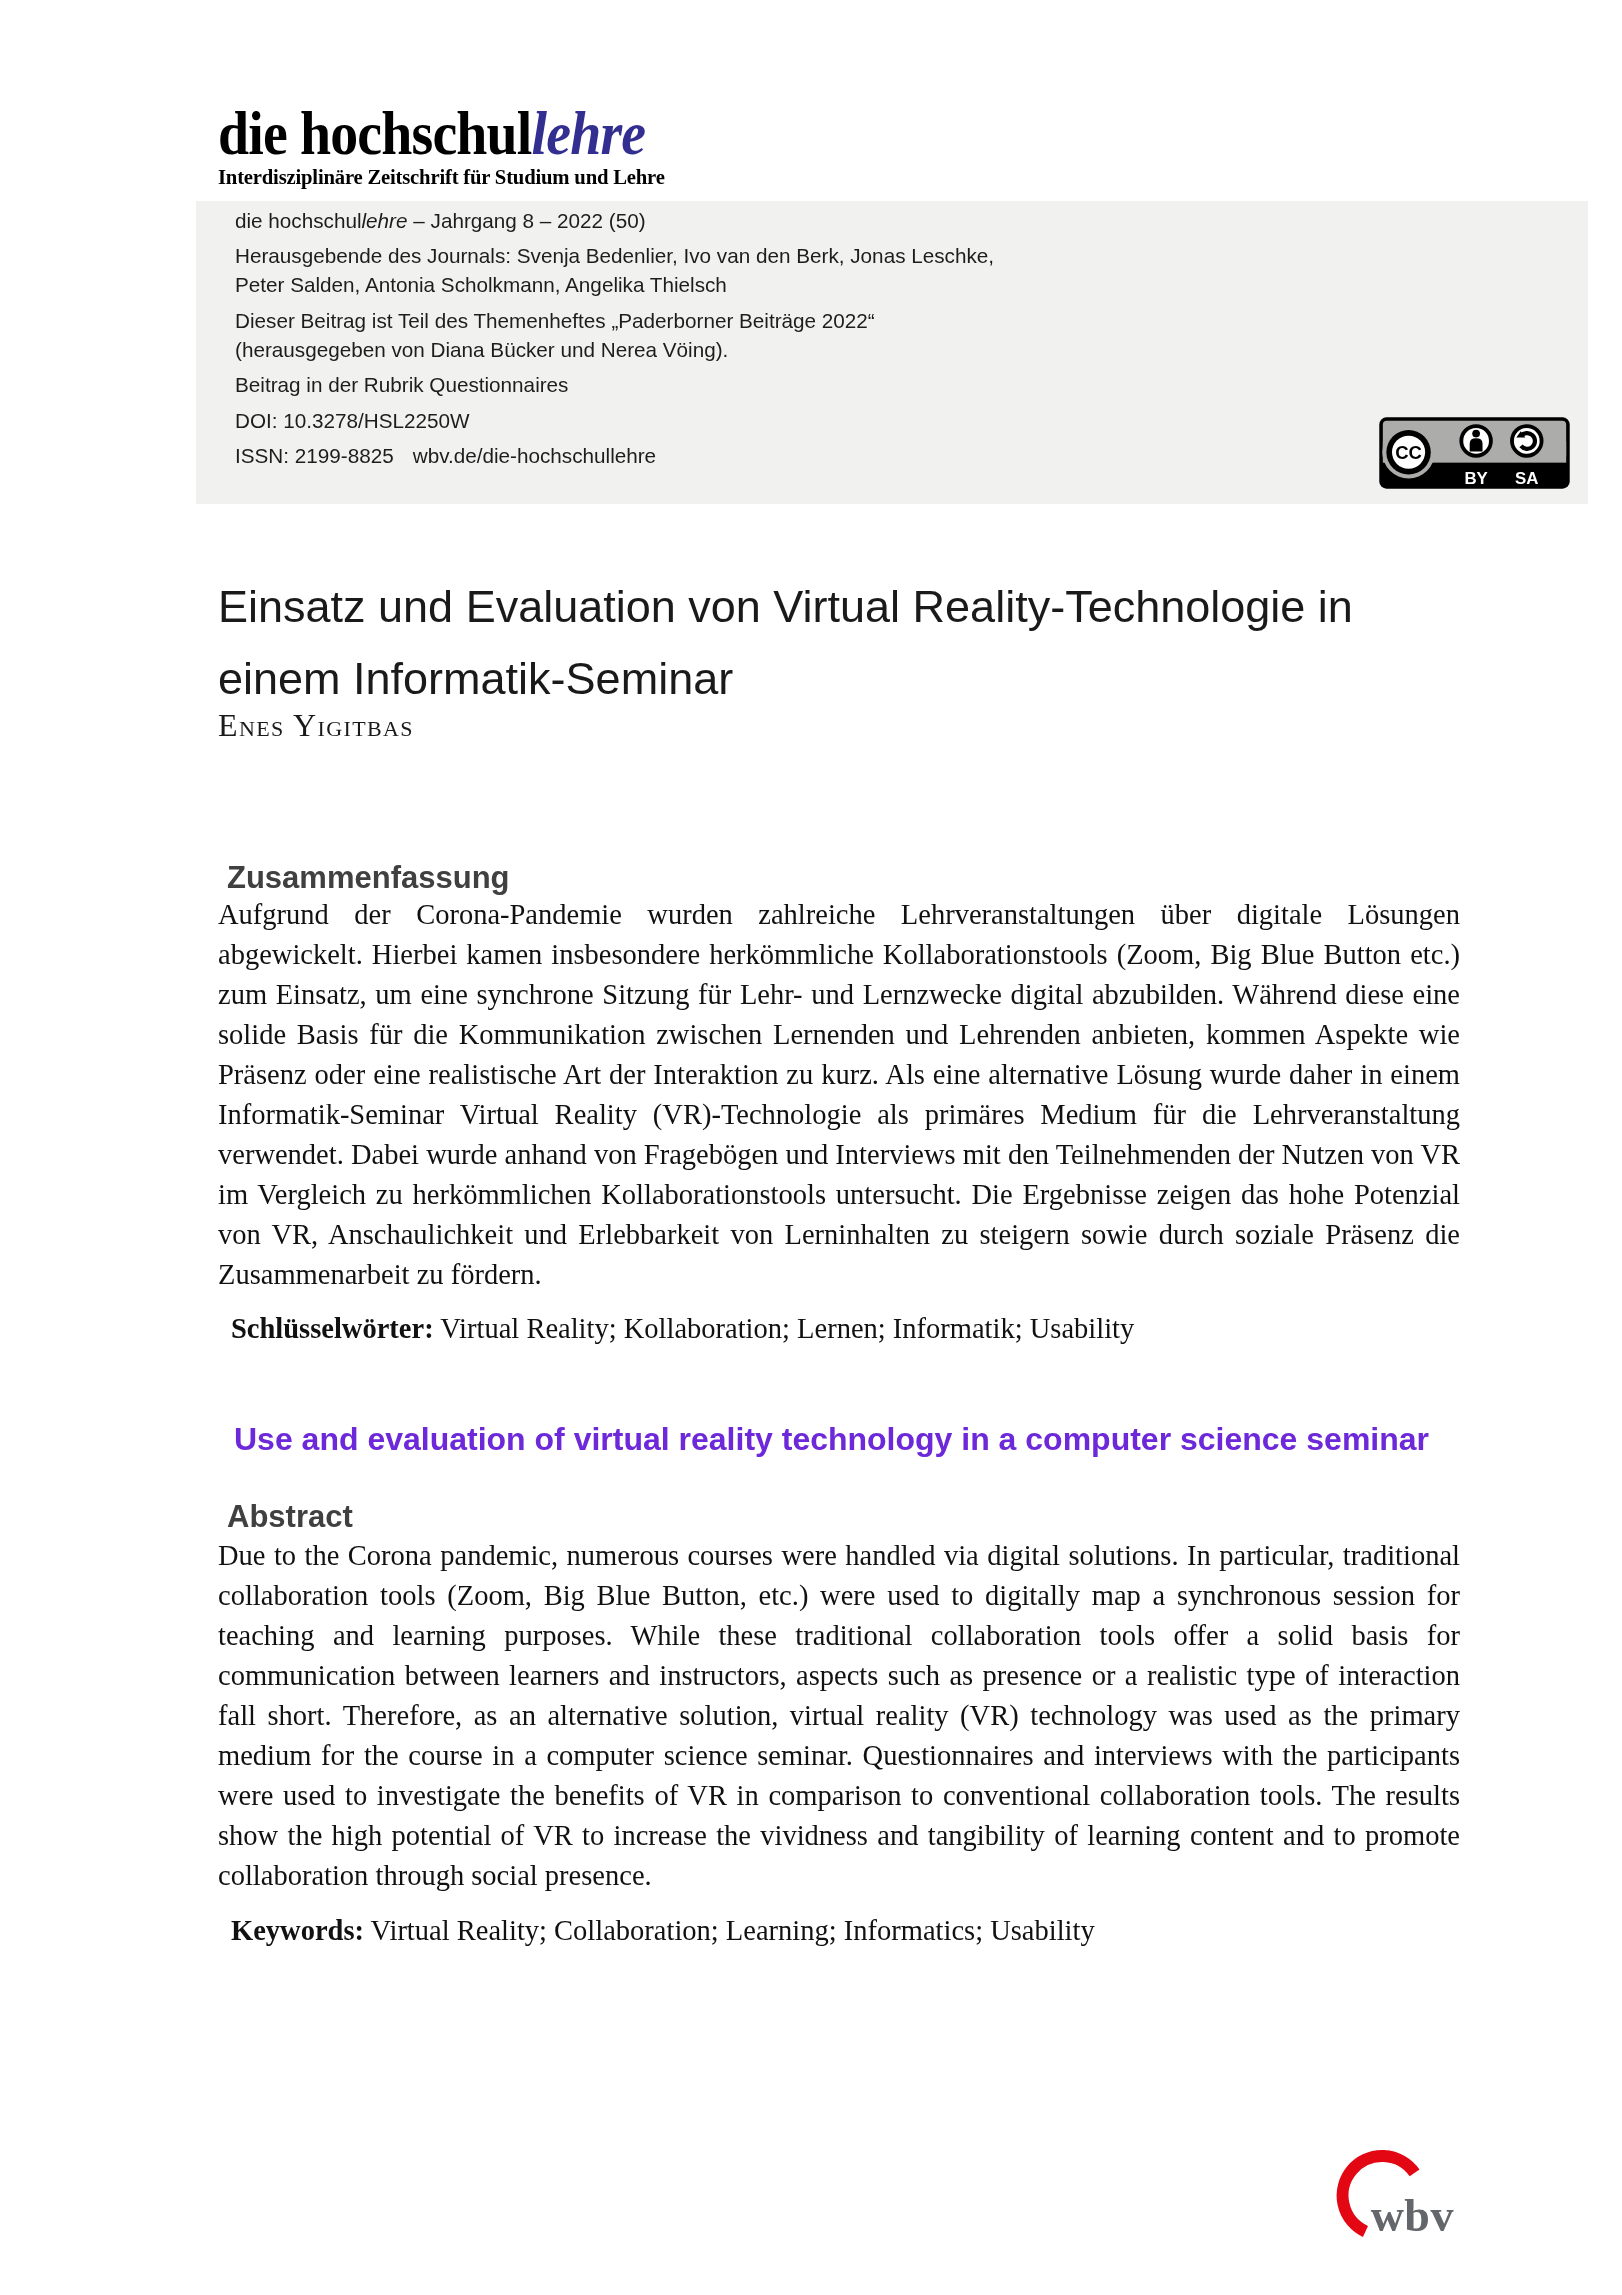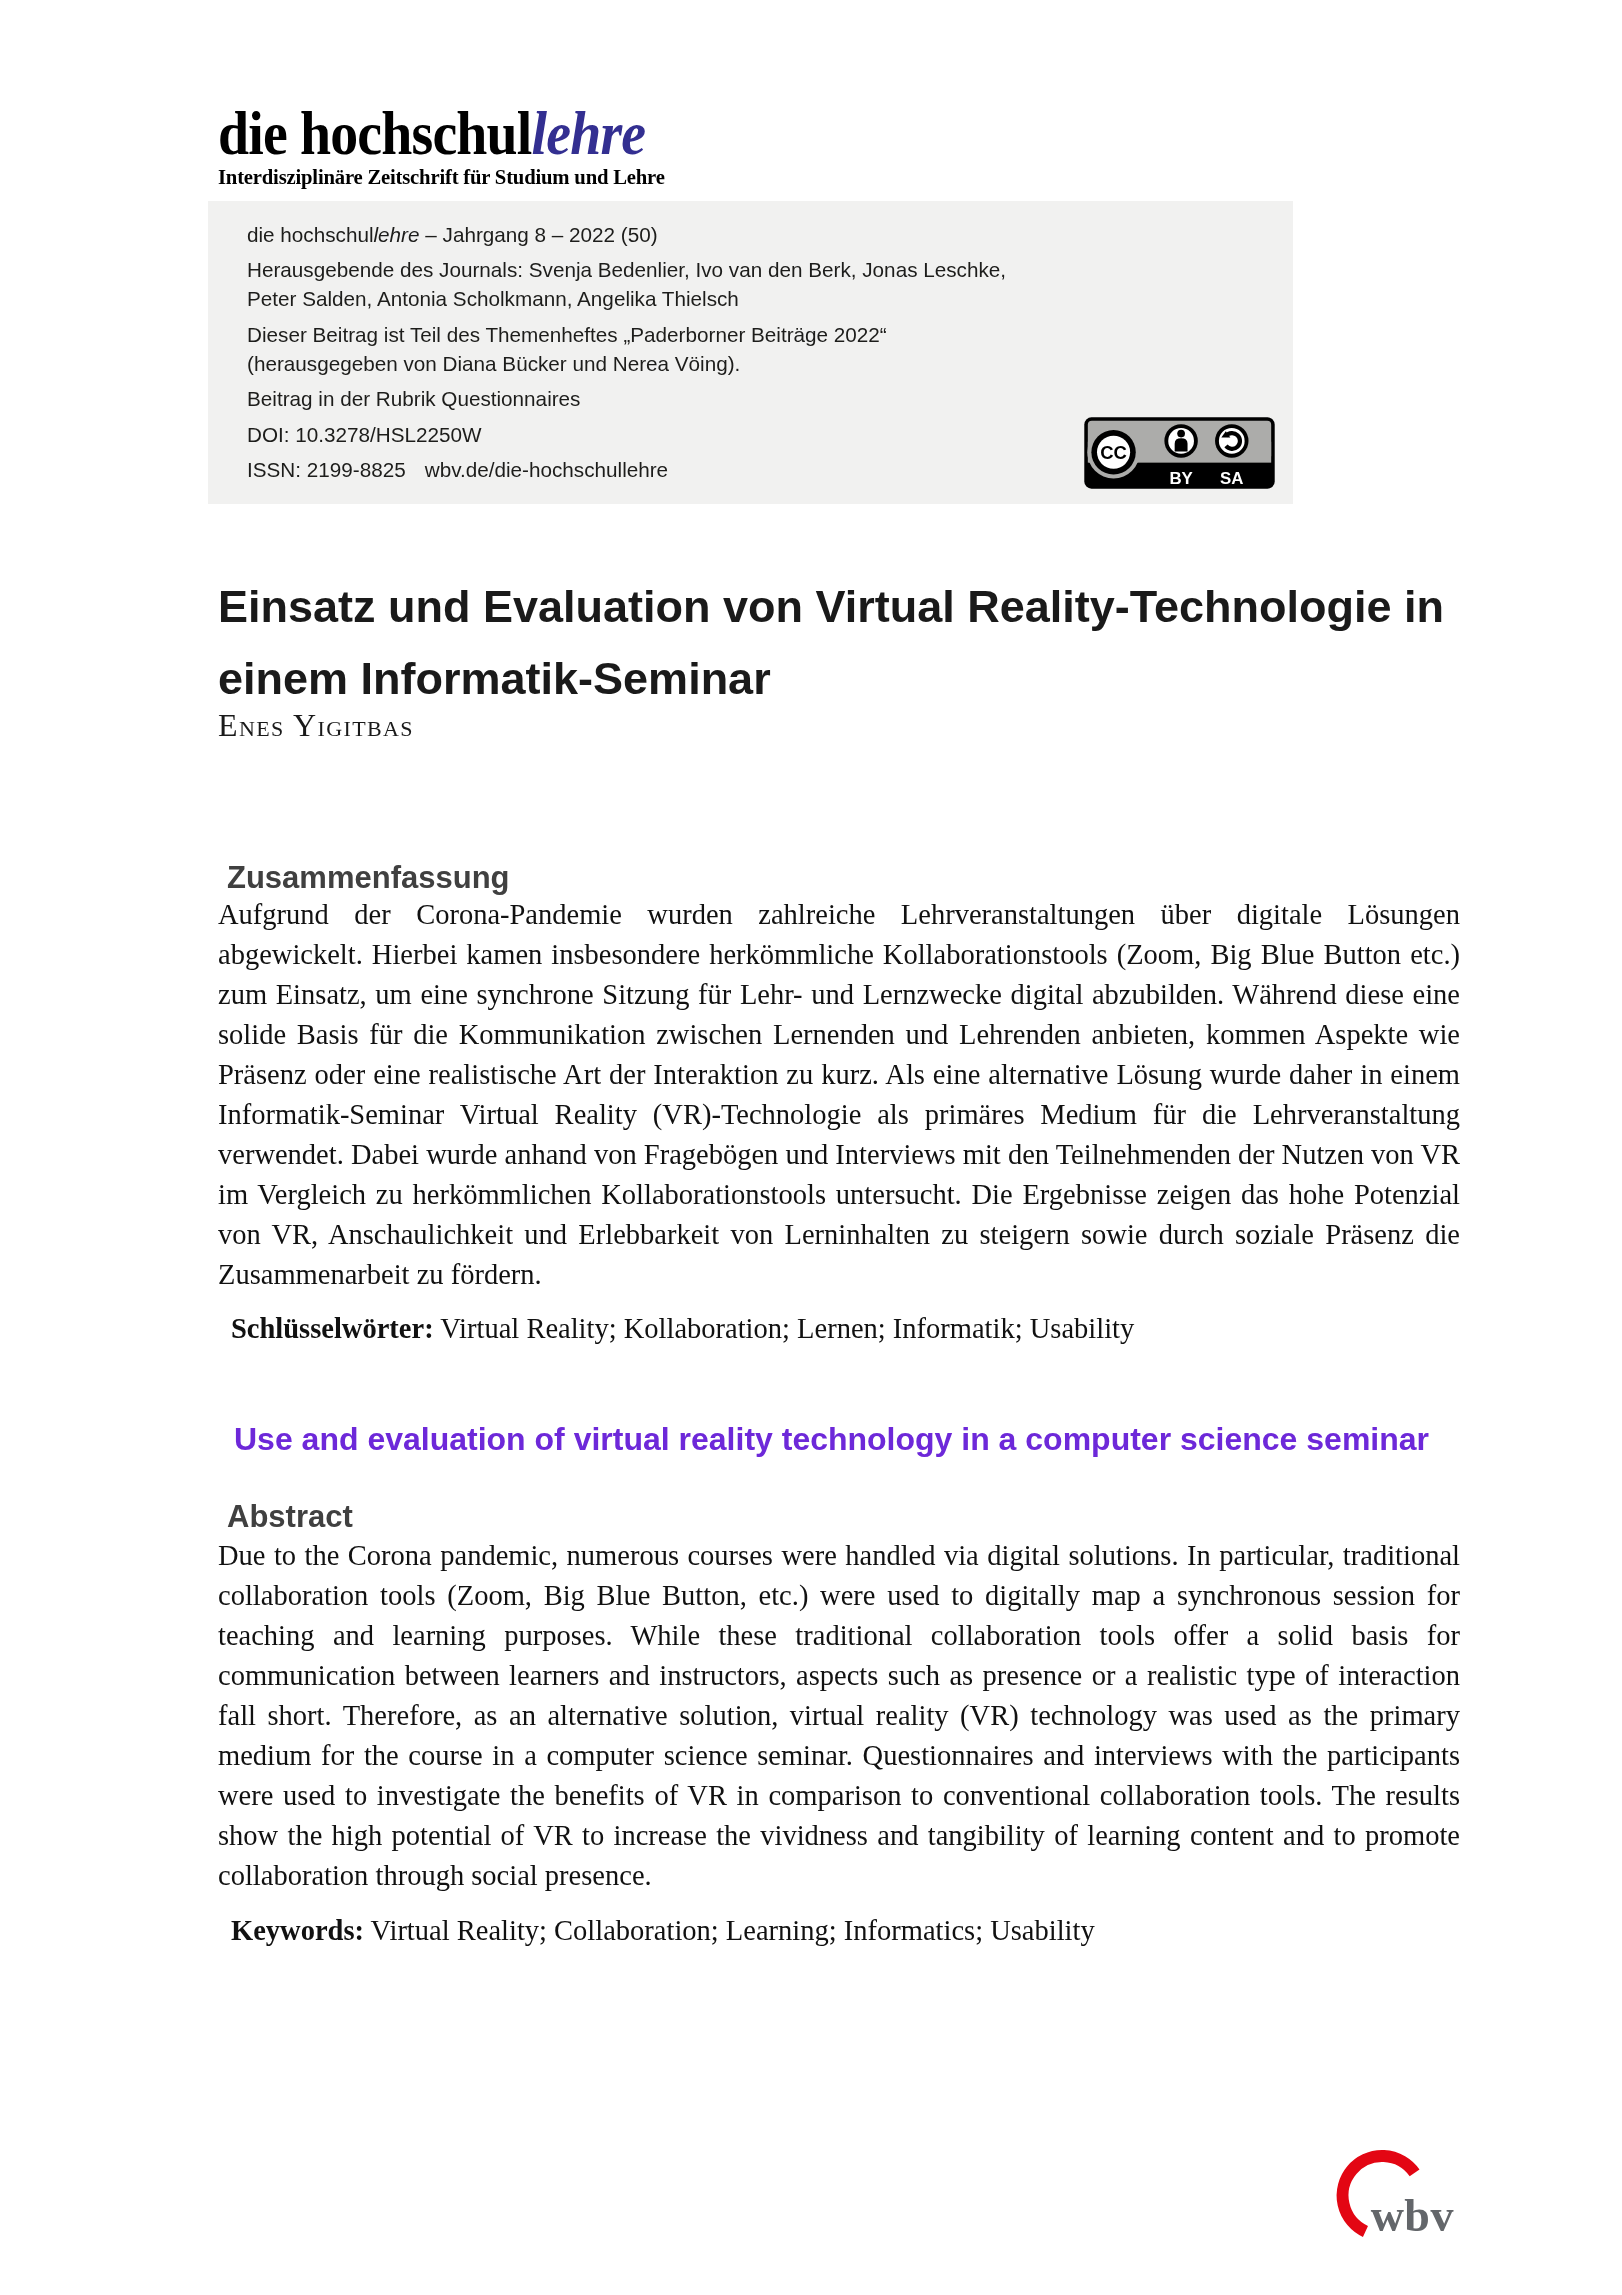--- a/index.html
+++ b/index.html
@@ -35,36 +35,36 @@
   .logo-accent{font-style:italic;color:var(--accent,#332f91)}
   .tagline{
     left:218px;top:167px;
     font-family:"Liberation Serif",serif;
     font-weight:700;font-size:20.7px;line-height:1;
     white-space:nowrap;letter-spacing:-0.2px;color:#000;
   }
 
   
   .meta-box{
-    left:196px;top:201px;width:1085px;height:303px;
+    left:196px;top:201px;width:1392px;height:303px;
     background:var(--box-bg,#f1f1f0);
-    padding:19px 0 0 39px;
-    font-size:20.7px;line-height:29px;color:#1d1d1b;margin-left:12px;
+    padding:5px 0 0 39px;
+    font-size:20.7px;line-height:29px;color:#1d1d1b;
   }
   .meta-box p{margin:0 0 6.4px 0;white-space:pre-line}
   .meta-italic{font-style:italic}
   .meta-website{margin-left:19px}
 
   
   .cc-badge{right:17.4px;top:215px;width:193px;height:74px;display:block}
 
   
   .h1-title{
     left:218px;top:571px;width:1285px;
-    font-size:45px;line-height:72px;font-weight:700;
+    font-size:45px;line-height:72px;font-weight:400;
     color:#1a1a1a;white-space:pre-line;margin:0;
   }
   .author{
     left:218px;top:709px;
     font-family:"Liberation Serif",serif;
     font-variant:small-caps;font-size:32px;line-height:1;
     letter-spacing:1.4px;color:#1a1a1a;
   }
   .h3-heading{
     left:218px;font-size:31px;line-height:1;font-weight:700;color:#404040;margin:9px;

